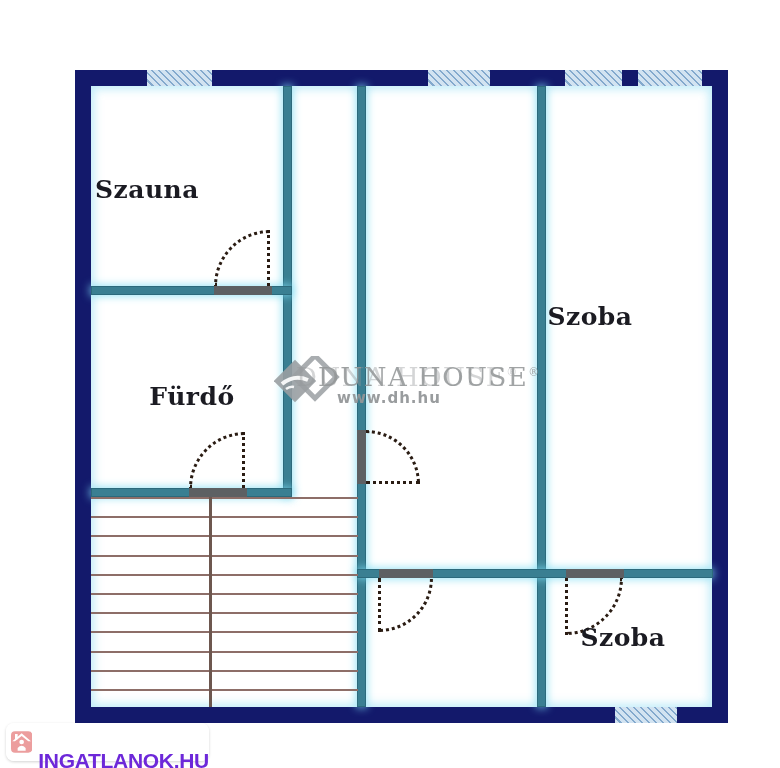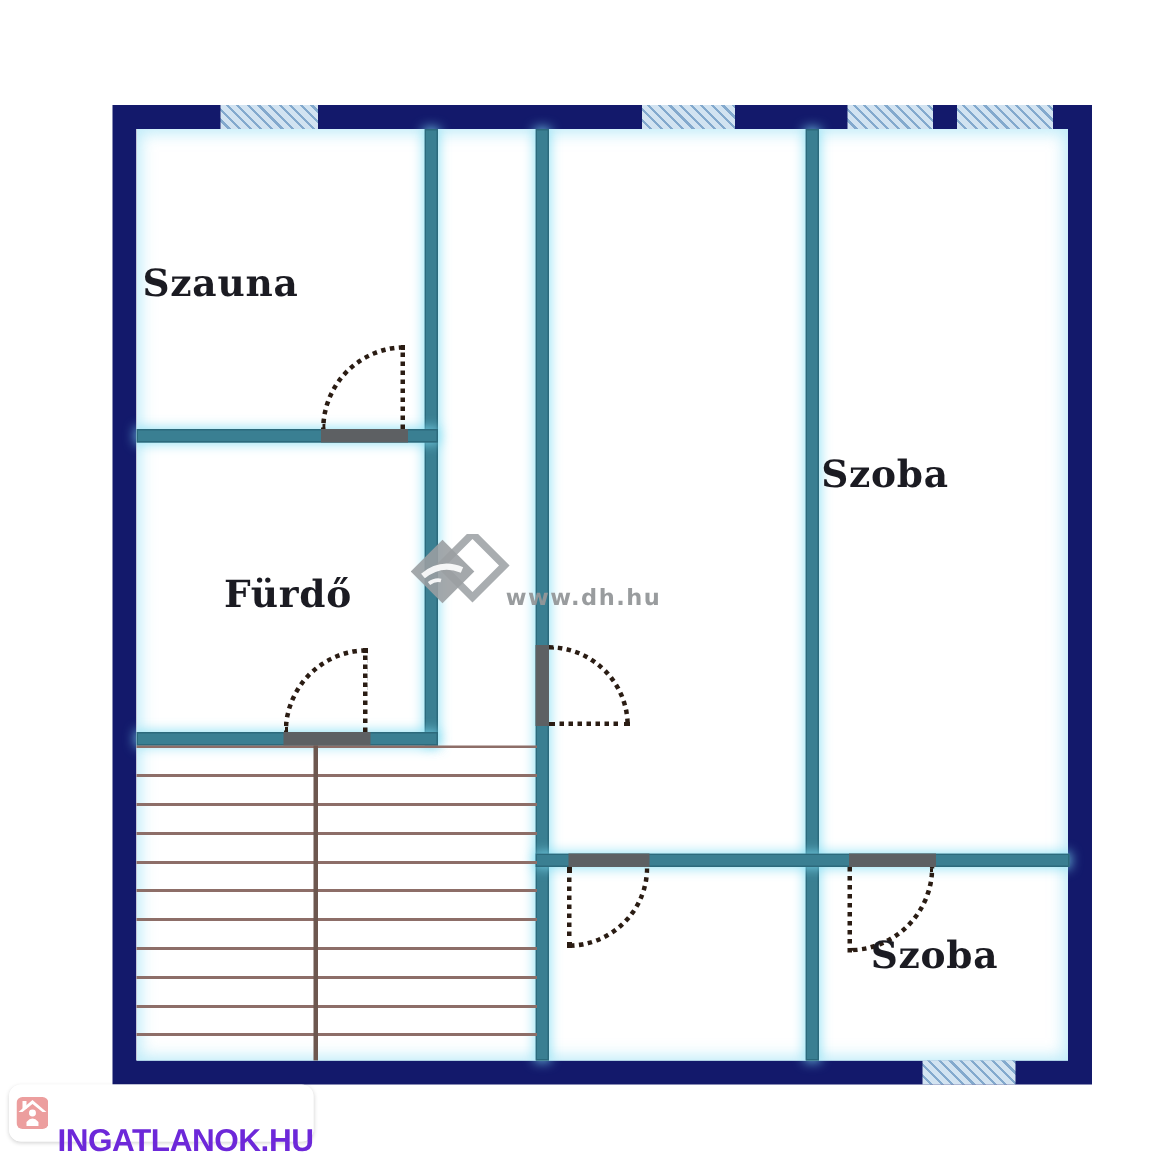--- a/index.html
+++ b/index.html
@@ -110,20 +110,21 @@
   <div class="room-label" style="left:192px;top:396px;">Fürdő</div>
   <div class="room-label" style="left:590px;top:316px;">Szoba</div>
   <div class="room-label" style="left:623px;top:637px;">Szoba</div>
 
   <svg class="wm" style="left:274px;top:356px;" width="68" height="52" viewBox="0 0 68 52">
     <rect x="26" y="6" width="30" height="30" transform="rotate(45 41 21)" fill="none" stroke="#9a9fa2" stroke-width="5" opacity="0.85"></rect>
     <rect x="6" y="10" width="30" height="30" transform="rotate(45 21 25)" fill="#9a9fa2" opacity="0.9"></rect>
     <path d="M8 28 Q20 18 34 24" stroke="#ffffff" stroke-width="4" fill="none" opacity="0.9"></path>
     <path d="M12 33 Q16 30 20 31" stroke="#ffffff" stroke-width="2.5" fill="none" opacity="0.9"></path>
   </svg>
+  <div class="wm wm-brand"><span>DUNA HOUSE</span><sup>®</sup></div>
   <div class="wm wm-url">www.dh.hu</div>
 
   <div class="logo-panel">
     <svg width="32" height="32" viewBox="0 0 32 32">
       <rect x="0" y="0" width="32" height="32" rx="6" fill="#ec9e9e"></rect>
       <rect x="6" y="4" width="4" height="8" fill="#ffffff"></rect>
       <polygon points="16,3 30,15 26,15 16,7 6,15 2,15" fill="#ffffff"></polygon>
       <circle cx="16" cy="16" r="3.5" fill="#ffffff"></circle>
       <path d="M10 29 L10 25 Q16 18 22 25 L22 29 Z" fill="#ffffff"></path>
     </svg>

